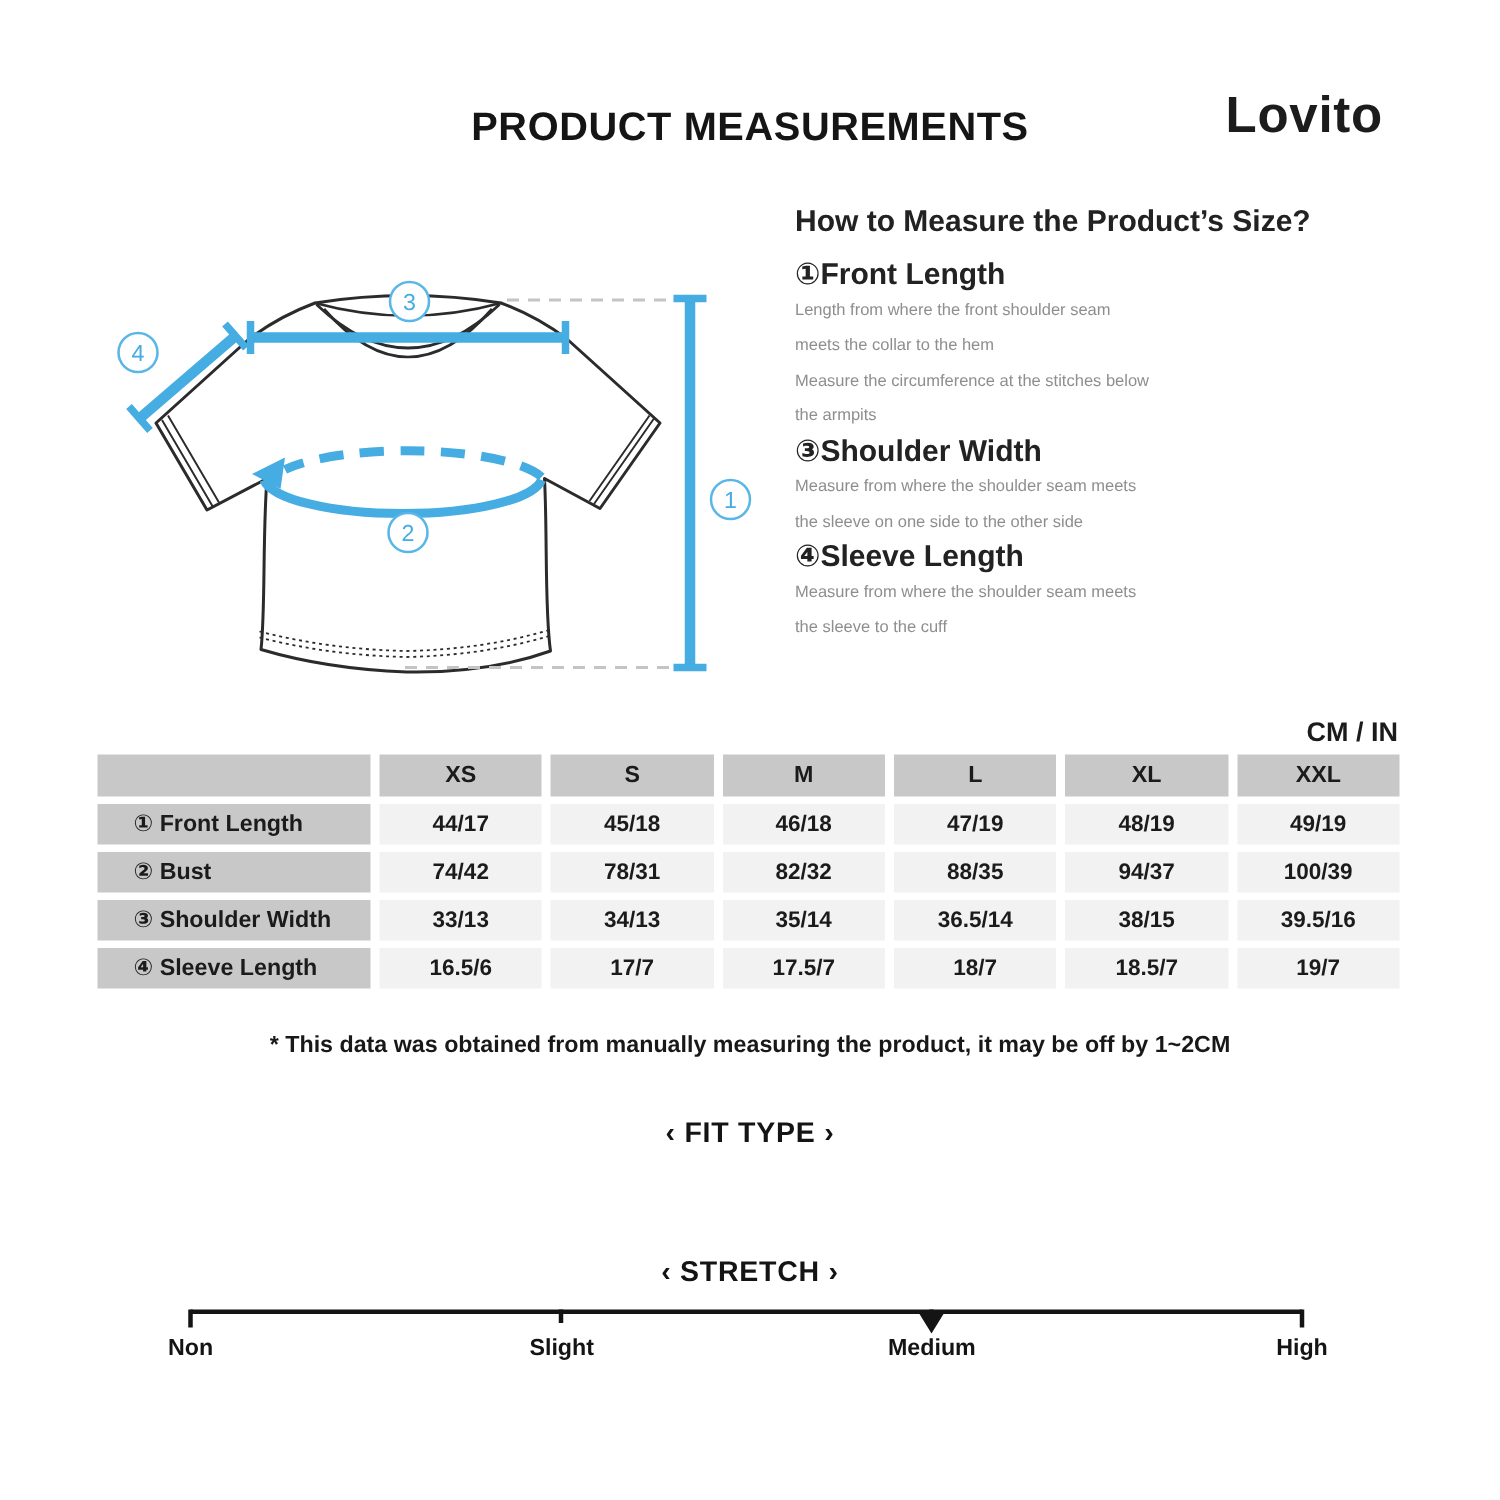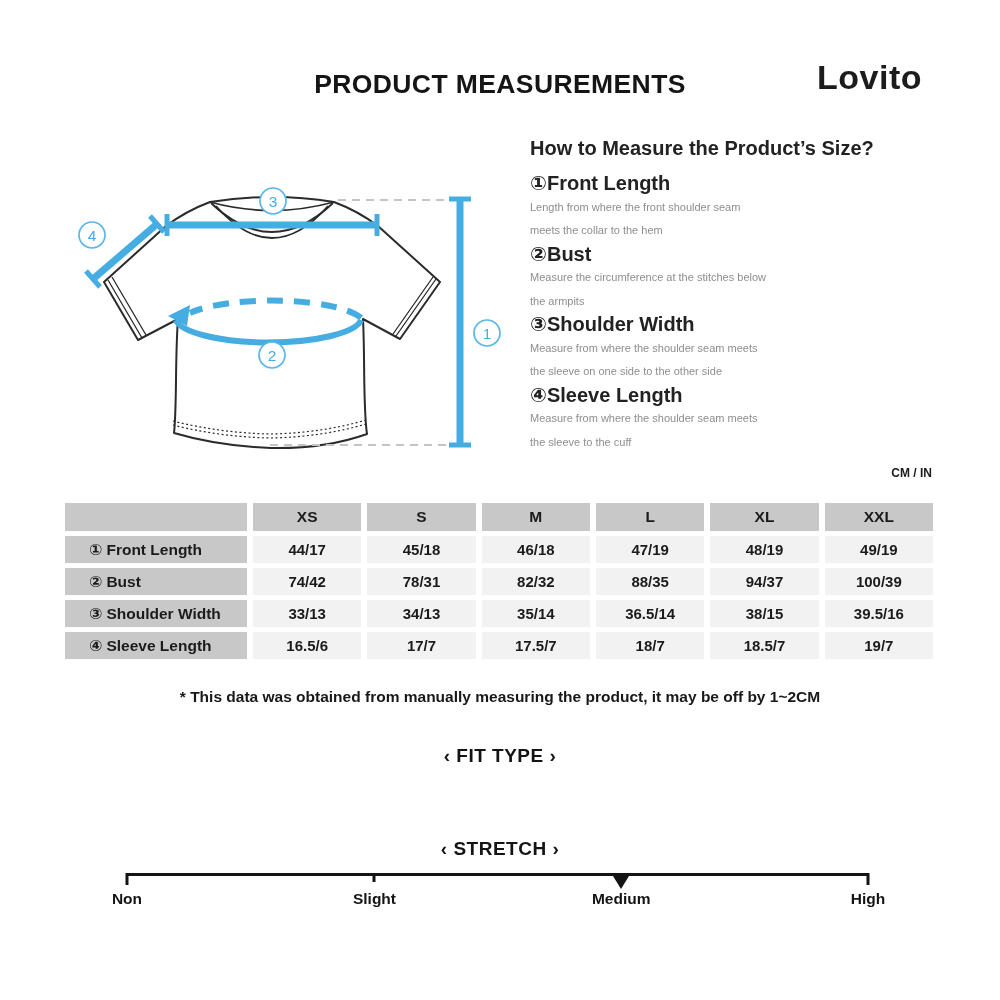--- a/index.html
+++ b/index.html
@@ -34,21 +34,21 @@
   .blue-cap{fill:none;stroke:var(--accent);stroke-width:5;}
   .blue-mid{fill:none;stroke:var(--accent);stroke-width:6;}
   .blue-dashed{fill:none;stroke:var(--accent);stroke-width:6;stroke-dasharray:16 11;}
   .blue-fill{fill:var(--accent);stroke:none;}
   .num-circle{fill:#ffffff;stroke:var(--circle-stroke);stroke-width:1.7;}
   .num-text{fill:var(--accent);font-size:15.5px;font-family:"Liberation Sans","DejaVu Sans",sans-serif;text-anchor:middle;}
   .howto{position:absolute;left:530px;top:125px;width:390px;}
   .howto-heading{font-size:20px;font-weight:700;color:#222;margin:0 0 12px 0;}
   .howto-item-title{font-size:20px;font-weight:700;line-height:23.5px;color:#222;}
   .howto-item-desc{font-size:11px;line-height:23.5px;color:var(--body-gray);white-space:pre-line;}
-  .unit-label{position:absolute;right:68px;top:454px;font-size:12px;font-weight:700;}
+  .unit-label{position:absolute;right:68px;top:466px;font-size:18px;font-weight:700;}
   .size-table{
     position:absolute;left:65px;top:491px;width:868px;
     display:grid;grid-template-columns:182px repeat(6,1fr);gap:5px 6px;
   }
   .size-table .cell{display:flex;align-items:center;justify-content:center;}
   .size-table .hcell{background:var(--thead);height:28px;font-size:15.5px;font-weight:700;}
   .size-table .lcell{background:var(--thead);height:27px;justify-content:flex-start;padding-left:24px;font-size:15.5px;font-weight:700;}
   .size-table .vcell{background:var(--tcell);height:27px;font-size:15px;font-weight:700;}
   .footnote{
     position:absolute;left:0;right:0;top:676px;text-align:center;
@@ -128,21 +128,20 @@
   </svg>
 
   <div class="howto">
     <div class="howto-heading">How to Measure the Product’s Size?</div>
     <div>
       <div class="howto-item-title">①Front Length</div>
       <div class="howto-item-desc">Length from where the front shoulder seam
 meets the collar to the hem</div>
     </div>
     <div>
-      <div class="howto-item-title">②Bust</div>
       <div class="howto-item-desc">Measure the circumference at the stitches below
 the armpits</div>
     </div>
     <div>
       <div class="howto-item-title">③Shoulder Width</div>
       <div class="howto-item-desc">Measure from where the shoulder seam meets
 the sleeve on one side to the other side</div>
     </div>
     <div>
       <div class="howto-item-title">④Sleeve Length</div>

